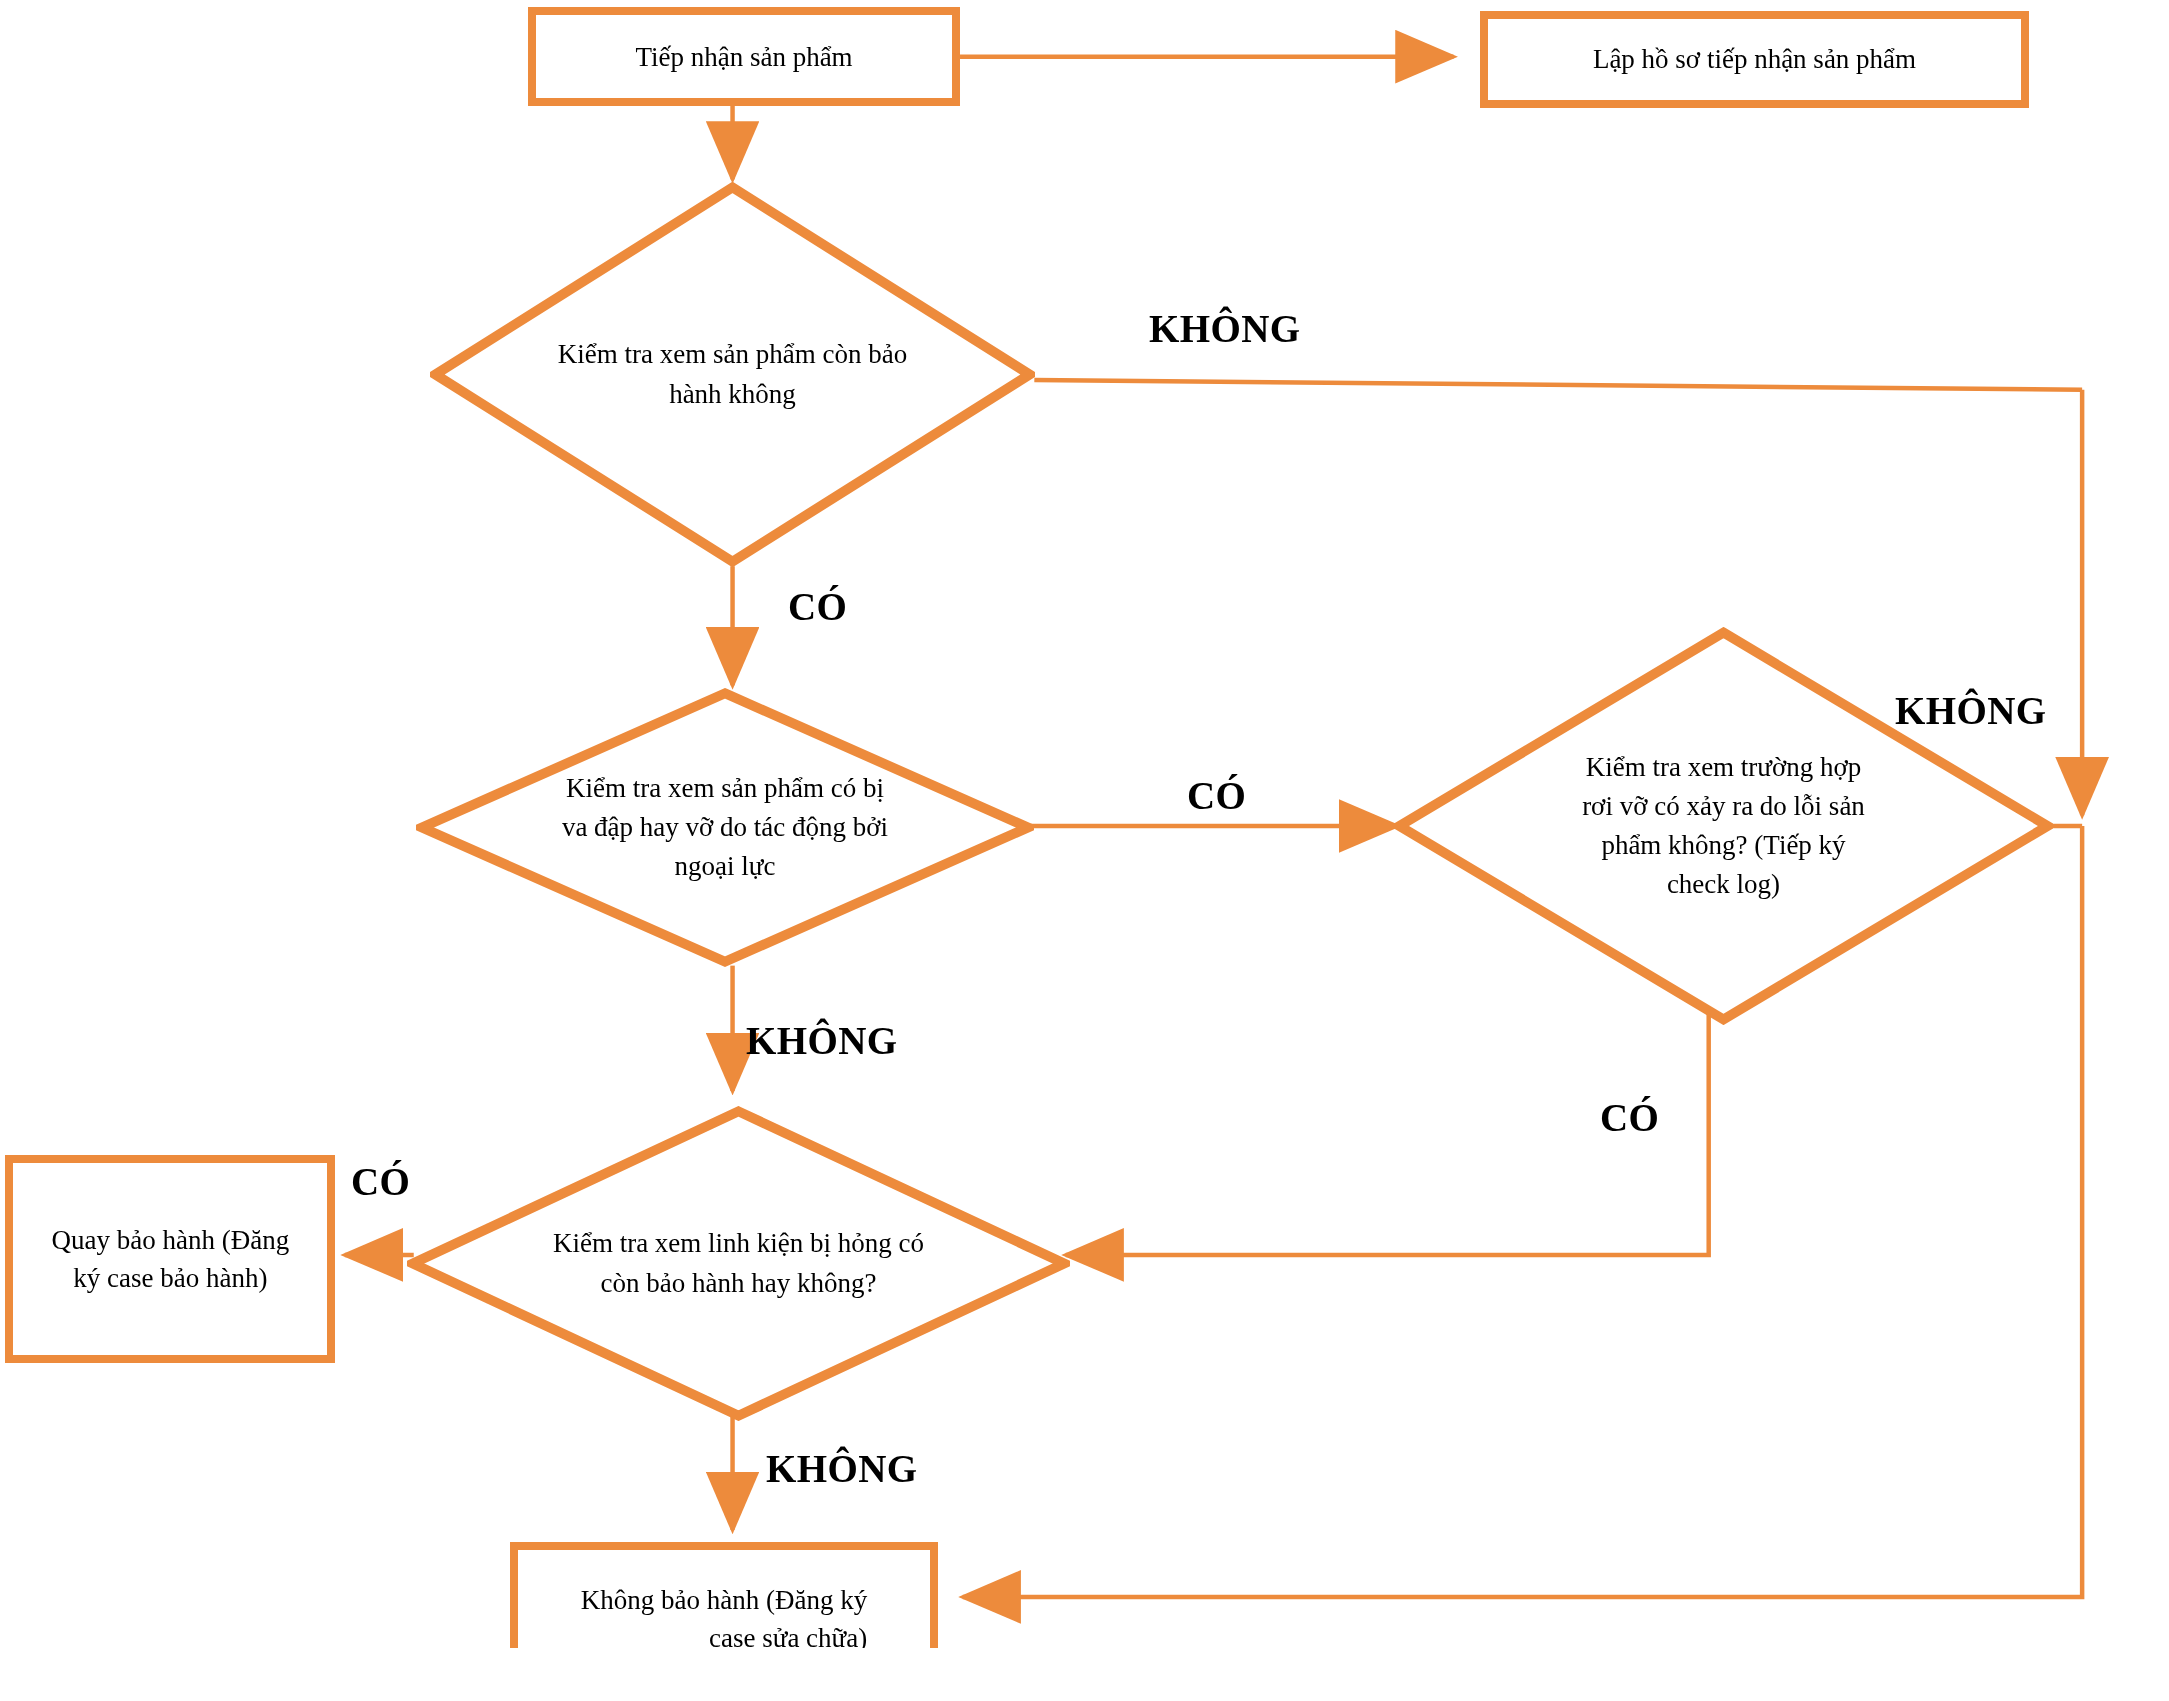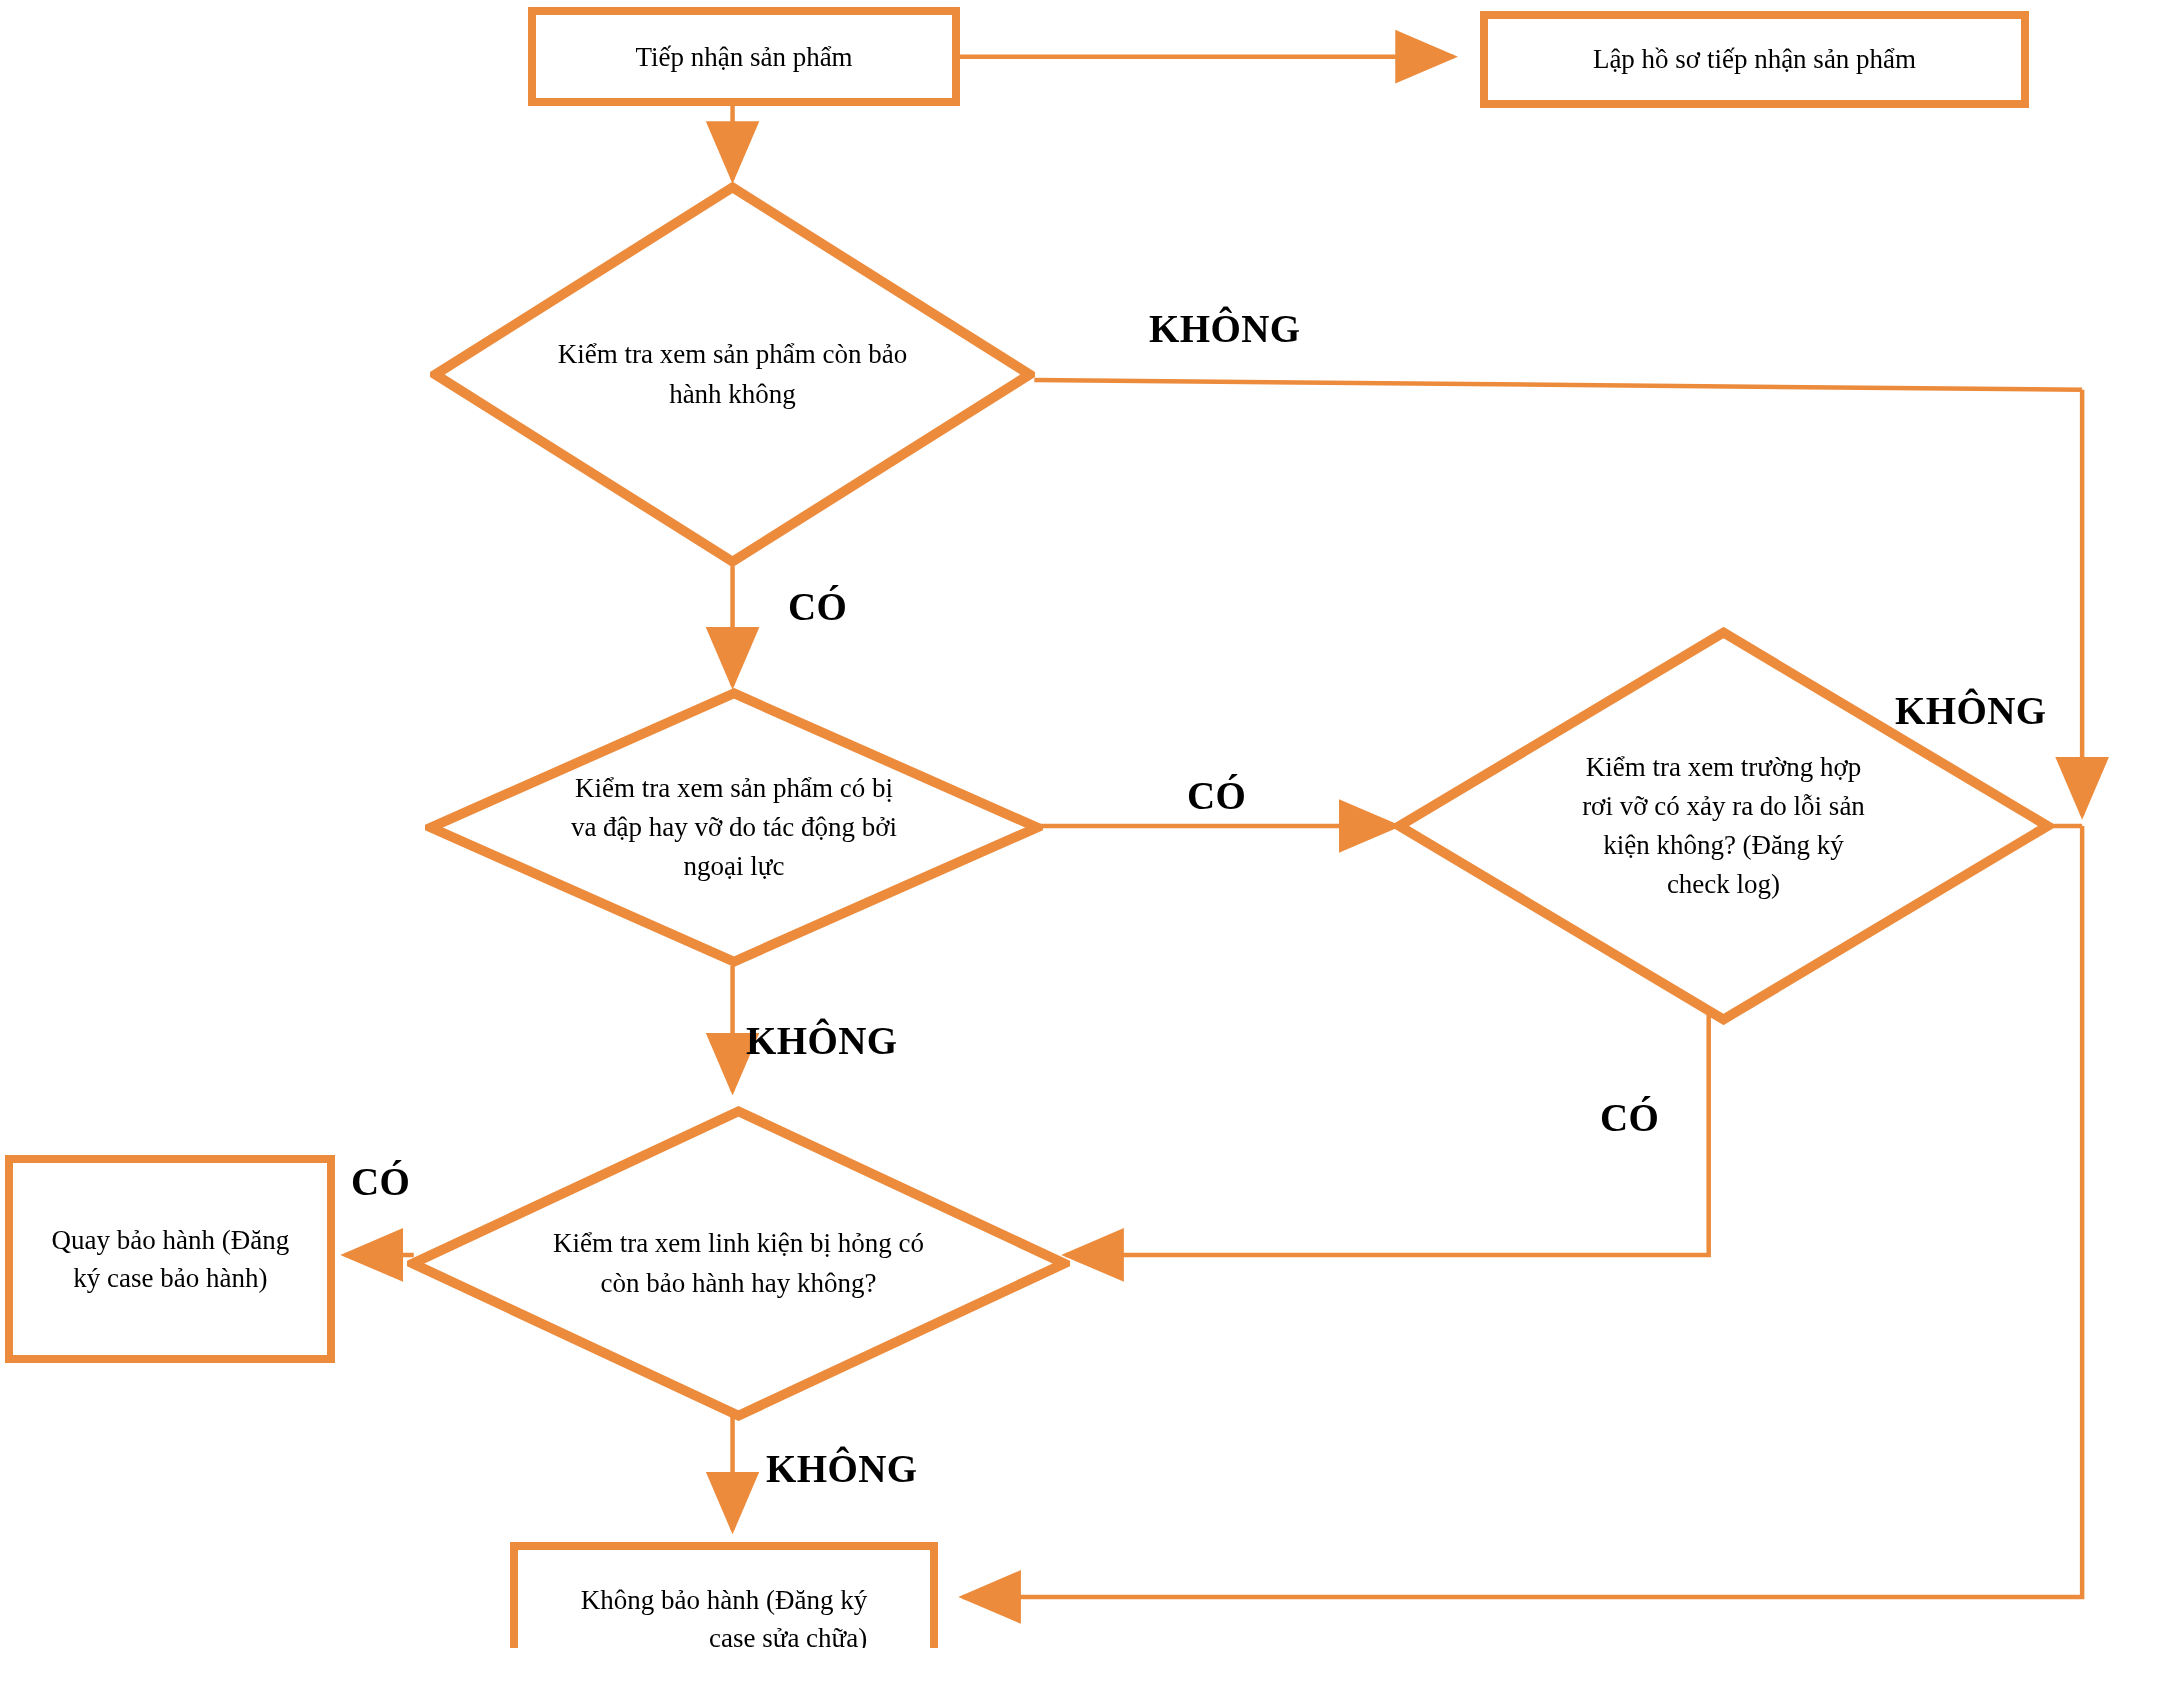--- a/index.html
+++ b/index.html
@@ -126,42 +126,42 @@
       <polygon points="338,6 670,215 338,424 6,215" fill="#ffffff" stroke="#ED8B3C" stroke-width="11"></polygon>
     </svg>
     <div class="diamond-label">
       <div class="txt">
         <span>Kiểm tra xem sản phẩm còn bảo</span><br>
         <span>hành không</span>
       </div>
     </div>
   </div>
 
-  <div class="diamond-wrap" style="left:425px; top:688px; width:618px; height:279px;">
+  <div class="diamond-wrap" style="left:416px; top:688px; width:618px; height:279px;">
     <svg class="diamond-svg" width="618" height="279" viewBox="0 0 690 312">
       <polygon points="345,6 684,156 345,306 6,156" fill="#ffffff" stroke="#ED8B3C" stroke-width="11"></polygon>
     </svg>
     <div class="diamond-label">
       <div class="txt">
         <span>Kiểm tra xem sản phẩm có bị</span><br>
         <span>va đập hay vỡ do tác động bởi</span><br>
         <span>ngoại lực</span>
       </div>
     </div>
   </div>
 
   <div class="diamond-wrap" style="left:1394px; top:627px; width:659px; height:398px;">
     <svg class="diamond-svg" width="659" height="398" viewBox="0 0 736 444">
       <polygon points="368,6 730,222 368,438 6,222" fill="#ffffff" stroke="#ED8B3C" stroke-width="11"></polygon>
     </svg>
     <div class="diamond-label">
       <div class="txt" style="max-width:60%;">
         <span>Kiểm tra xem trường hợp</span><br>
         <span>rơi vỡ có xảy ra do lỗi sản</span><br>
-        <span>kiện không? (Đăng ký</span><br>
+        <span>phẩm không? (Tiếp ký</span><br>
         <span>check log)</span>
       </div>
     </div>
   </div>
 
   <div class="diamond-wrap" style="left:407px; top:1106px; width:663px; height:315px;">
     <svg class="diamond-svg" width="663" height="315" viewBox="0 0 740 352">
       <polygon points="370,6 734,176 370,346 6,176" fill="#ffffff" stroke="#ED8B3C" stroke-width="11"></polygon>
     </svg>
     <div class="diamond-label">

